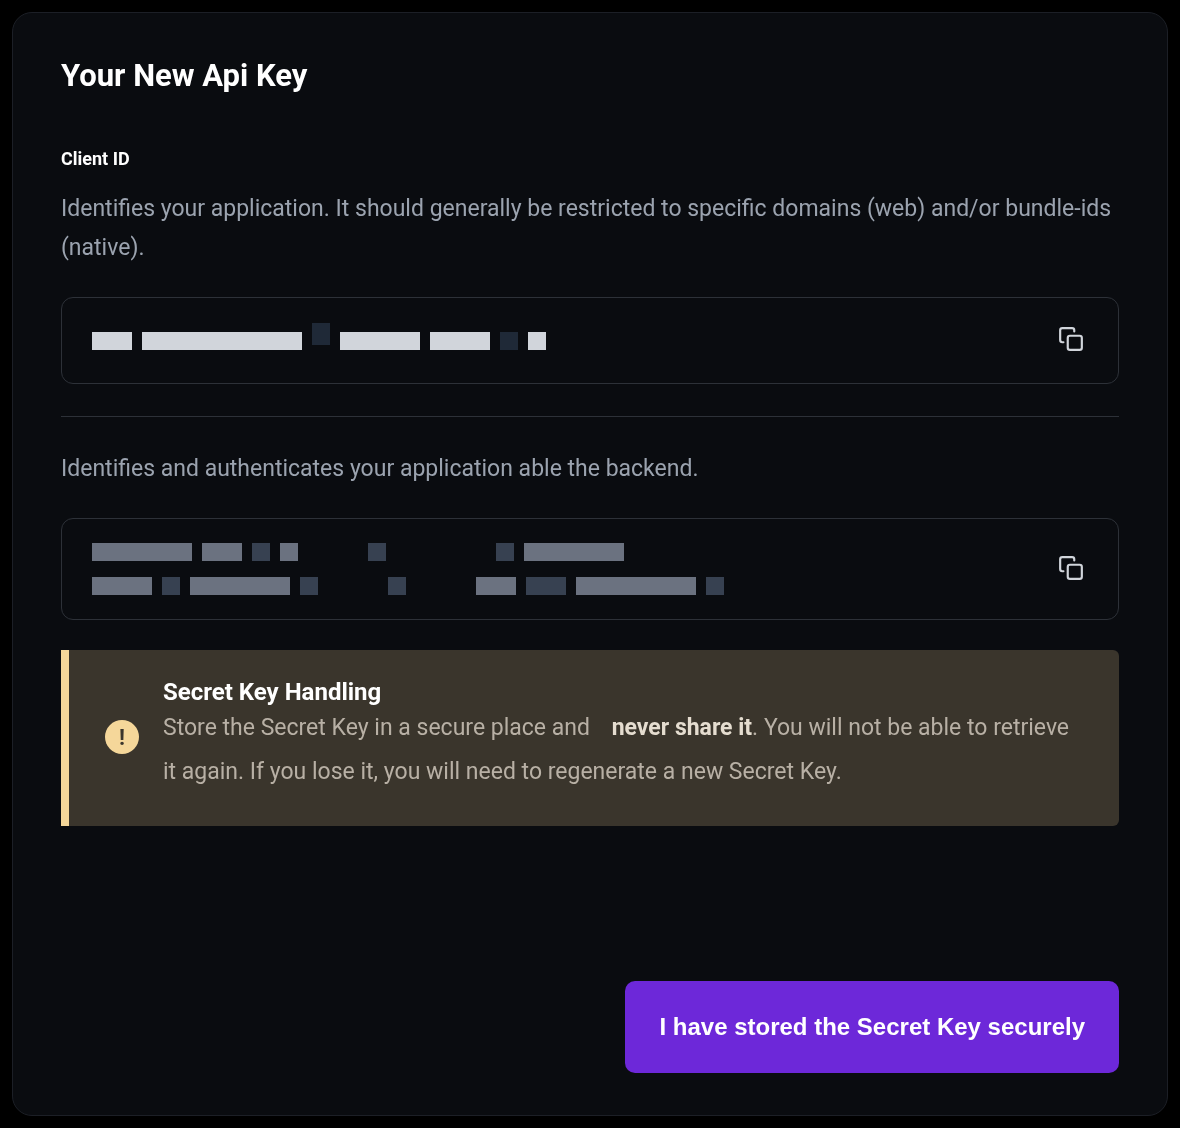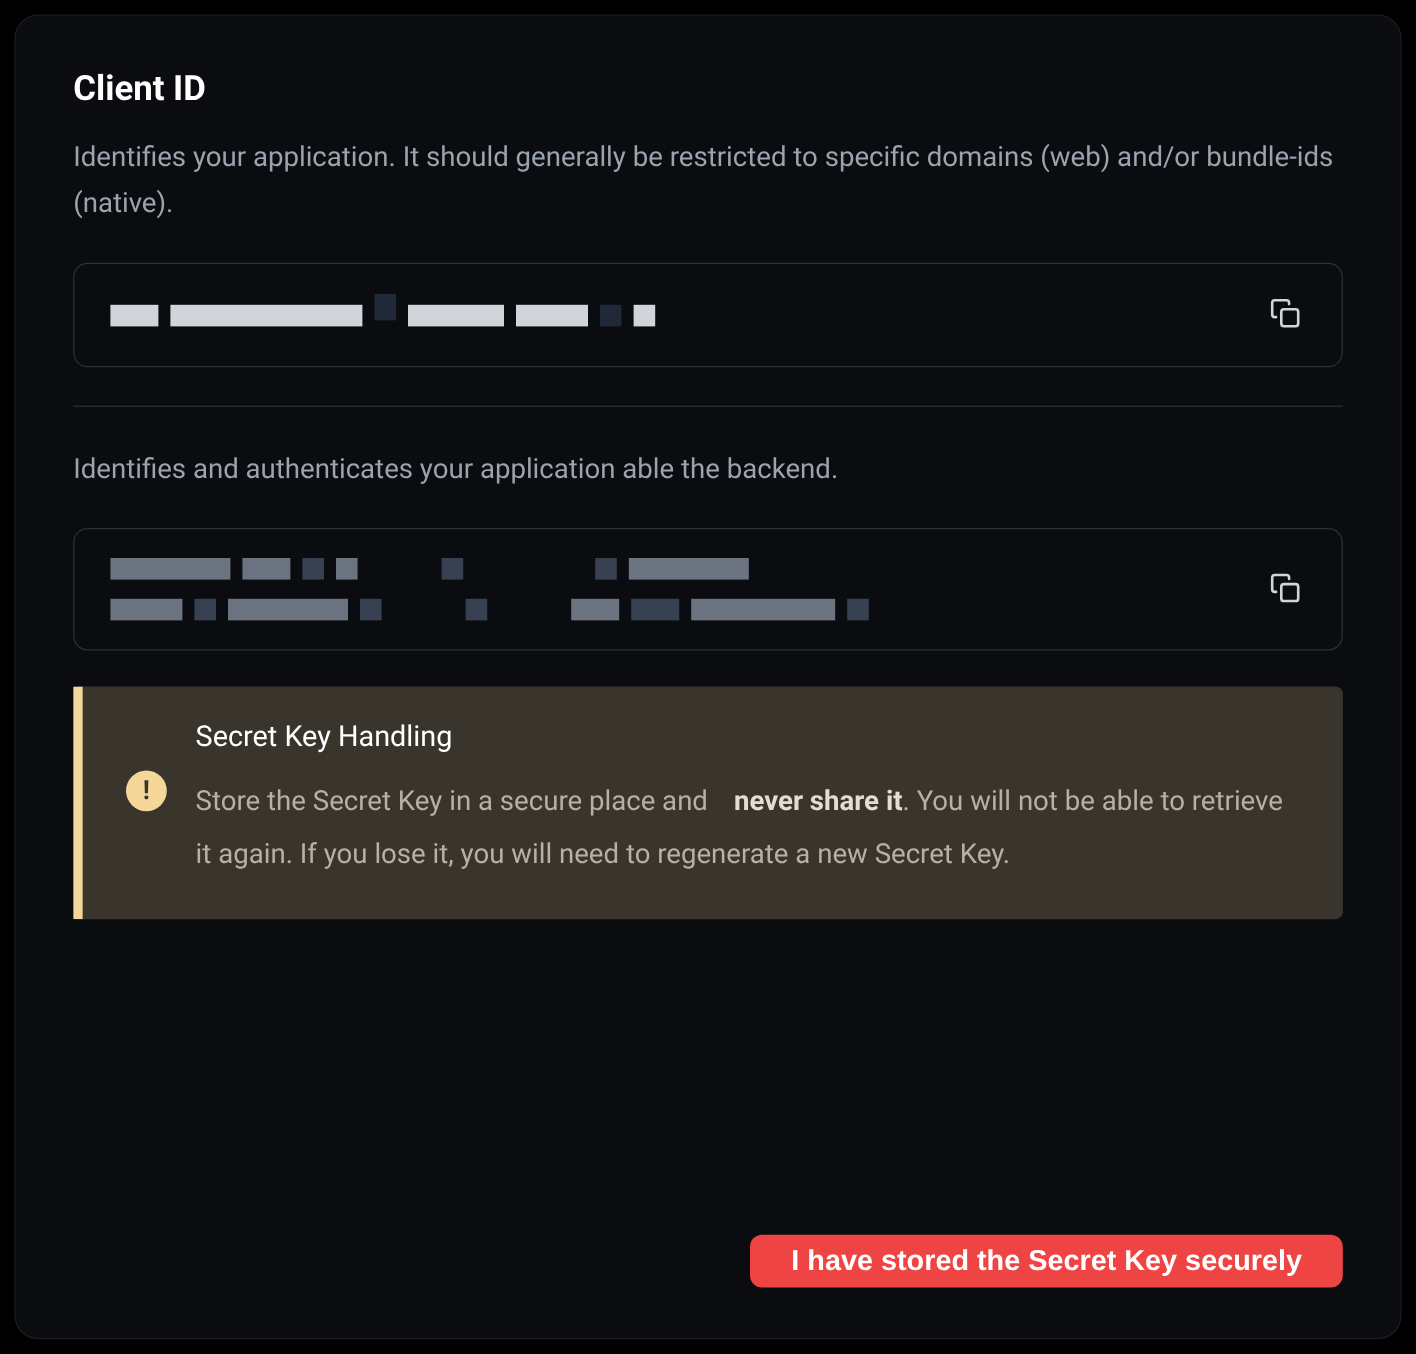--- a/index.html
+++ b/index.html
@@ -33,21 +33,21 @@
       font-weight: 700;
       margin-bottom: 54px;
     }
     
     .section {
       margin-bottom: 0;
     }
     
     .section-title {
       color: #ffffff;
-      font-size: 29px;
+      font-size: 18px;
       font-weight: 700;
       margin-bottom: 20px;
     }
     
     .section-description {
       color: #9ba3af;
       font-size: 23px;
       line-height: 1.7;
       margin-bottom: 30px;
     }
@@ -128,22 +128,21 @@
       font-size: 22px;
     }
     
     .warning-content {
       flex: 1;
     }
     
     .warning-title {
       color: #ffffff;
       font-size: 24px;
-      font-weight: 400;
-      margin-bottom: 18px;
+      font-weight: 700;
     }
     
     .warning-text {
       color: #b8b0a5;
       font-size: 23px;
       line-height: 1.9;
     }
     
     .warning-text strong {
       color: #e5ddd0;
@@ -152,34 +151,35 @@
     }
     
     .footer {
       display: flex;
       justify-content: flex-end;
       margin-top: auto;
       padding-top: 48px;
     }
     
     .confirm-button {
-      background: #ef4444;
+      background: #6d28d9;
       color: #ffffff;
       border: none;
       border-radius: 10px;
-      padding: 8px 34px;
+      padding: 32px 34px;
       font-size: 24px;
       font-weight: 700;
       cursor: pointer;
     }
   </style>
 </head>
 <body>
 
 <div class="modal">
+  <h1 class="modal-title">Your New Api Key</h1>
 
   <div class="section">
     <h2 class="section-title">Client ID</h2>
     <p class="section-description">Identifies your application. It should generally be restricted to specific domains (web) and/or bundle-ids (native).</p>
     <div class="key-field">
       <div class="key-value">
         <span class="pixel-block pb-light" style="width:40px"></span>
         <span class="pixel-block pb-light" style="width:160px"></span>
         <span class="pixel-block pb-darker" style="width:18px;height:22px;margin-top:-14px"></span>
         <span class="pixel-block pb-light" style="width:80px"></span>

